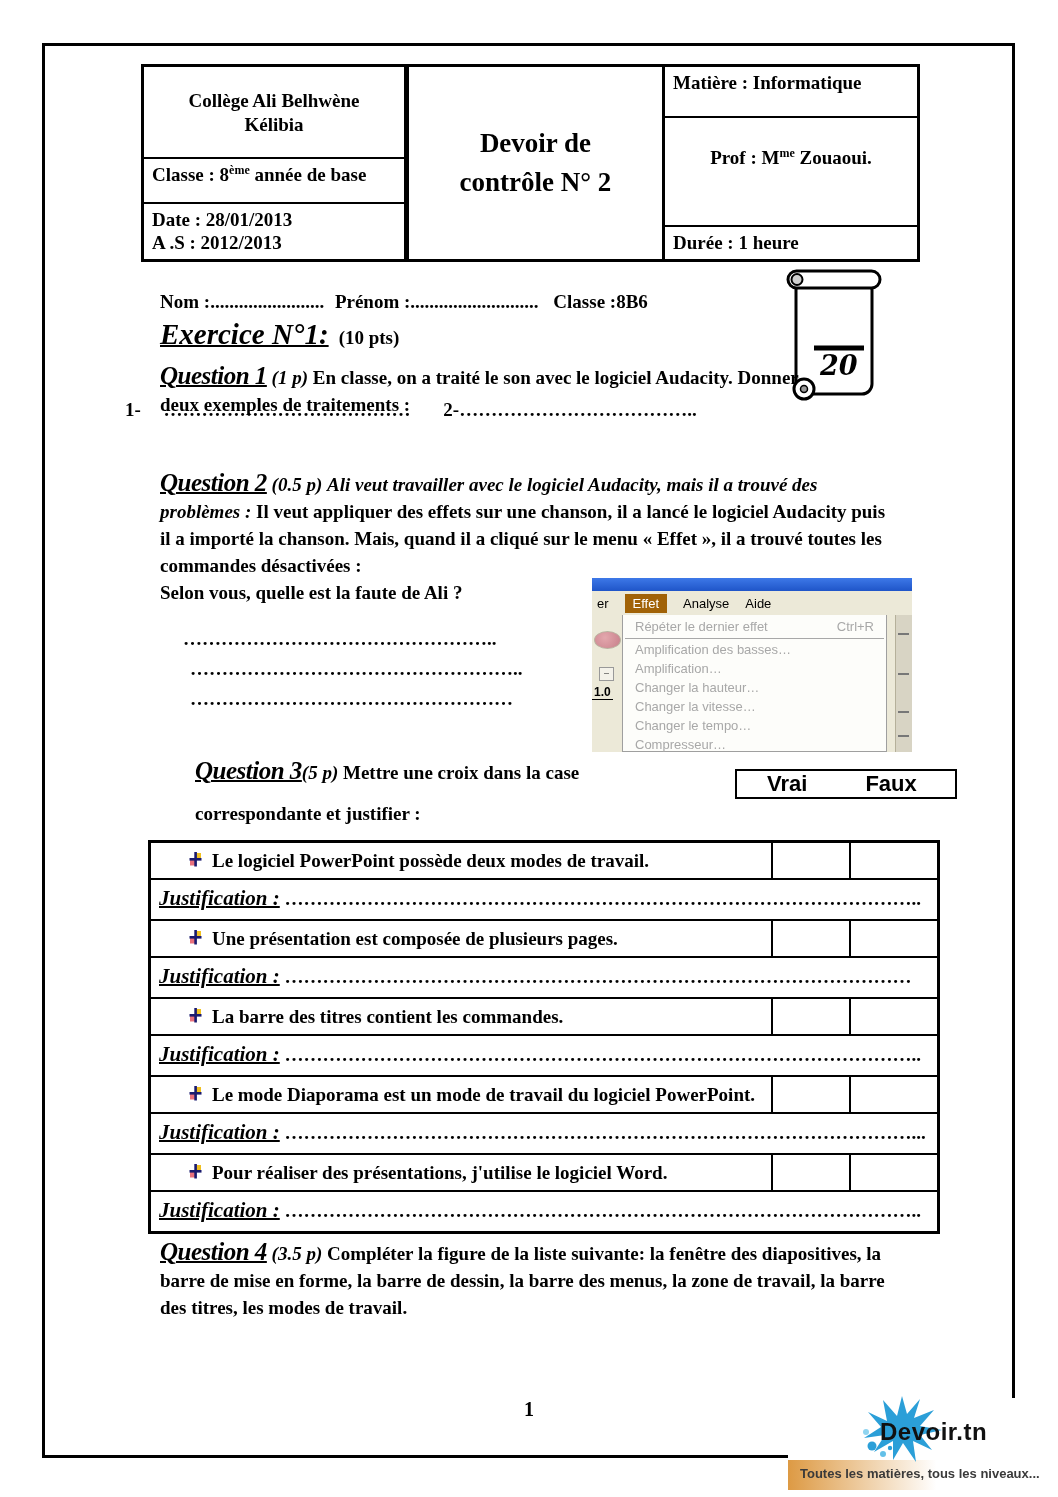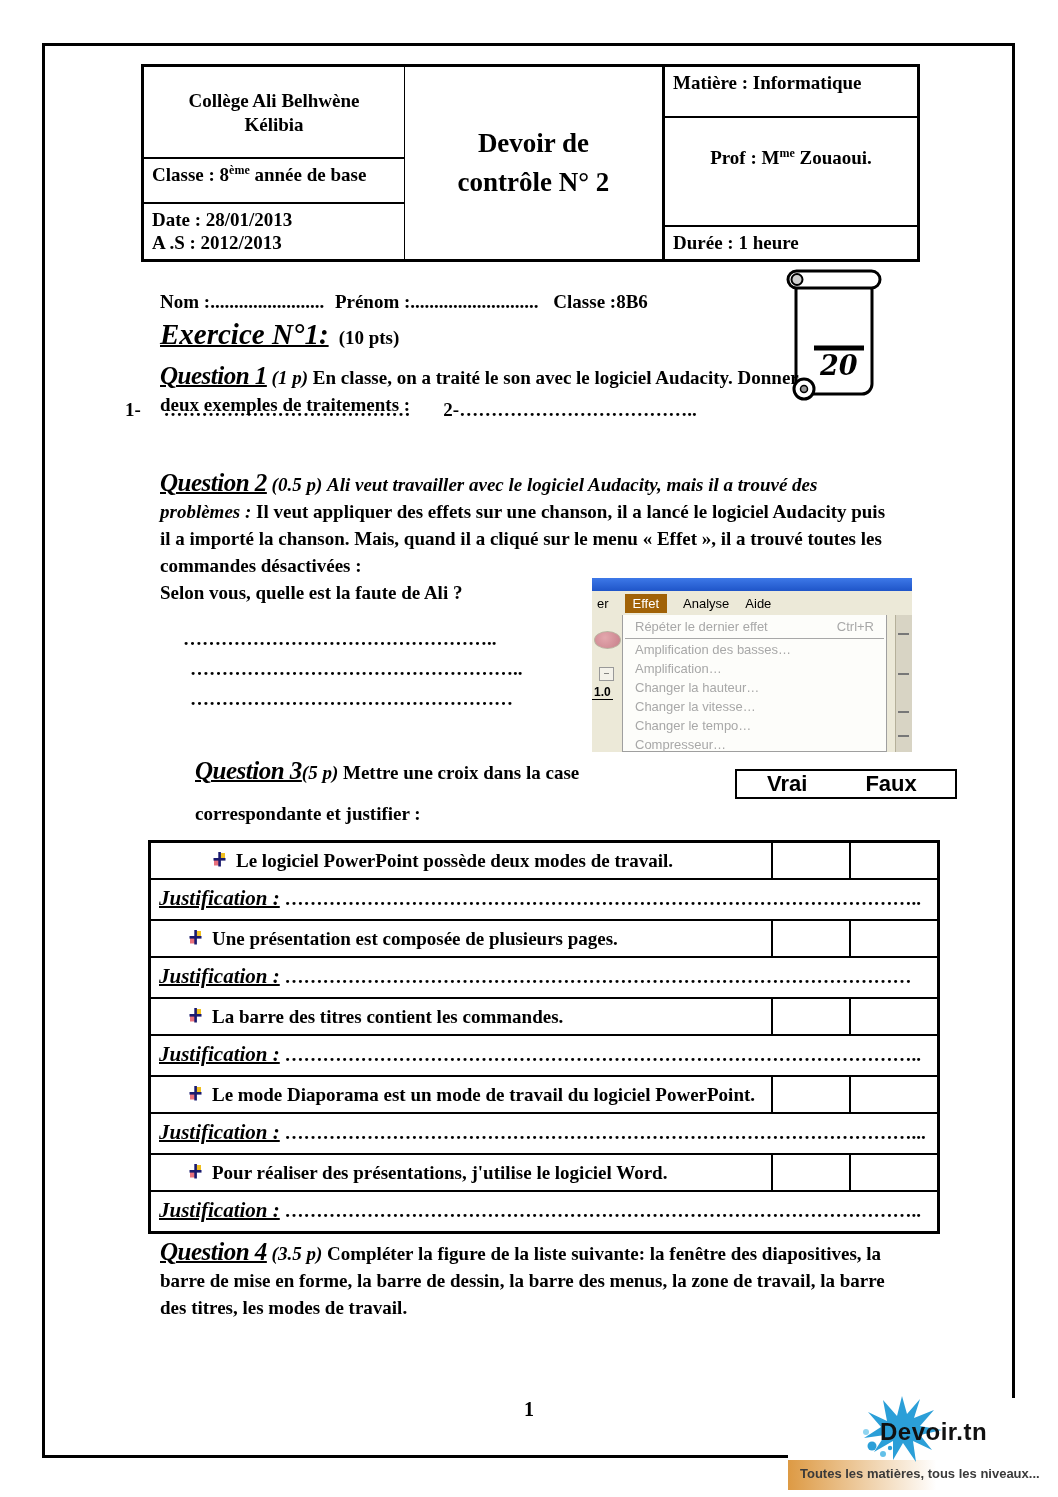--- a/index.html
+++ b/index.html
@@ -7,21 +7,21 @@
     width:1058px; height:1497px; background:#ffffff; position:relative;
     font-family:"Liberation Serif", serif; font-weight:bold; color:#000;
     overflow:hidden;
   }
   .abs { position:absolute; }
   .page-border { left:42px; top:43px; width:967px; height:1409px; border:3px solid #000; }
 
   
   .htable { left:141px; top:64px; width:773px; height:192px; border:3px solid #000; display:flex; background:#fff; }
   .hcol { display:flex; flex-direction:column; }
-  .hcol1 { width:260px; border-right:1px solid #000000; }
+  .hcol1 { width:260px; border-right:5px solid #000000; }
   .hcol2 { flex:1; border-right:3px solid #000; align-items:center; justify-content:center; display:flex; flex-direction:column; }
   .hcol3 { width:252px; }
   .hcell { font-size:19px; line-height:1.25; padding:4px 8px; }
   .r1 { height:88px; border-bottom:2px solid #000; }
   .r2 { height:48px; border-bottom:2px solid #000; }
   .r3 { flex:1; }
   .school { text-align:center; padding-top:22px; }
   .title-big { font-size:27px; line-height:1.45; text-align:center; }
   .sup { vertical-align:super; font-size:12px; }
 
@@ -58,21 +58,21 @@
 
   
   .vf-box { left:735px; top:769px; width:218px; height:26px; border:2px solid #000; display:flex; align-items:center;
             font-family:"Liberation Sans", sans-serif; font-weight:bold; font-size:22px; }
   .vf-box span:first-child { margin-left:30px; }
   .vf-box span:last-child { margin-left:58px;text-align:center; }
 
   
   .q3table { left:148px; top:840px; width:786px; border:3px solid #000; background:#fff; }
   .trow { display:flex; border-top:2px solid #000; }
-  .trow.first { border-top:none;margin-left:24px; }
+  .trow.first { border-top:none; }
   .stmt-cell { flex:1; padding:5px 4px 5px 38px; display:flex; gap:10px; align-items:flex-start; font-size:19px; line-height:25px; }
   .vf-cell { width:76px; border-left:2px solid #000; }
   .vf-cell2 { width:86px; border-left:2px solid #000; }
   .just-row { padding:6px 6px 8px 8px; font-size:19px; border-top:2px solid #000; }
   .just-label { font-size:21px; }
   .bullet { flex:0 0 13px; margin-top:4px; }
 
   .dotline { font-size:19px; font-weight:bold; }
 
   

